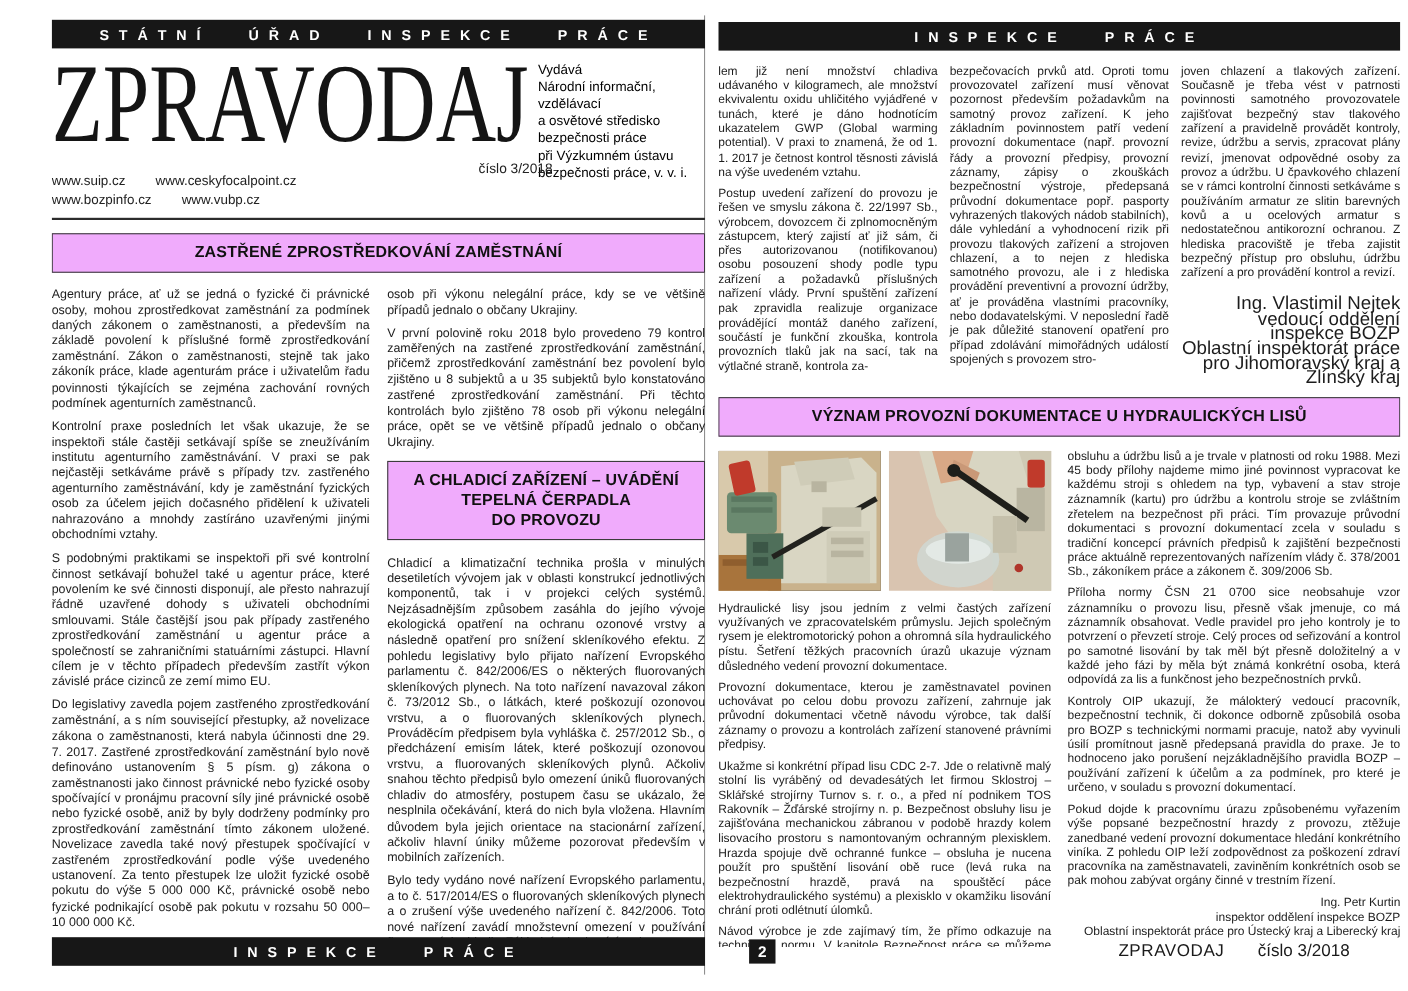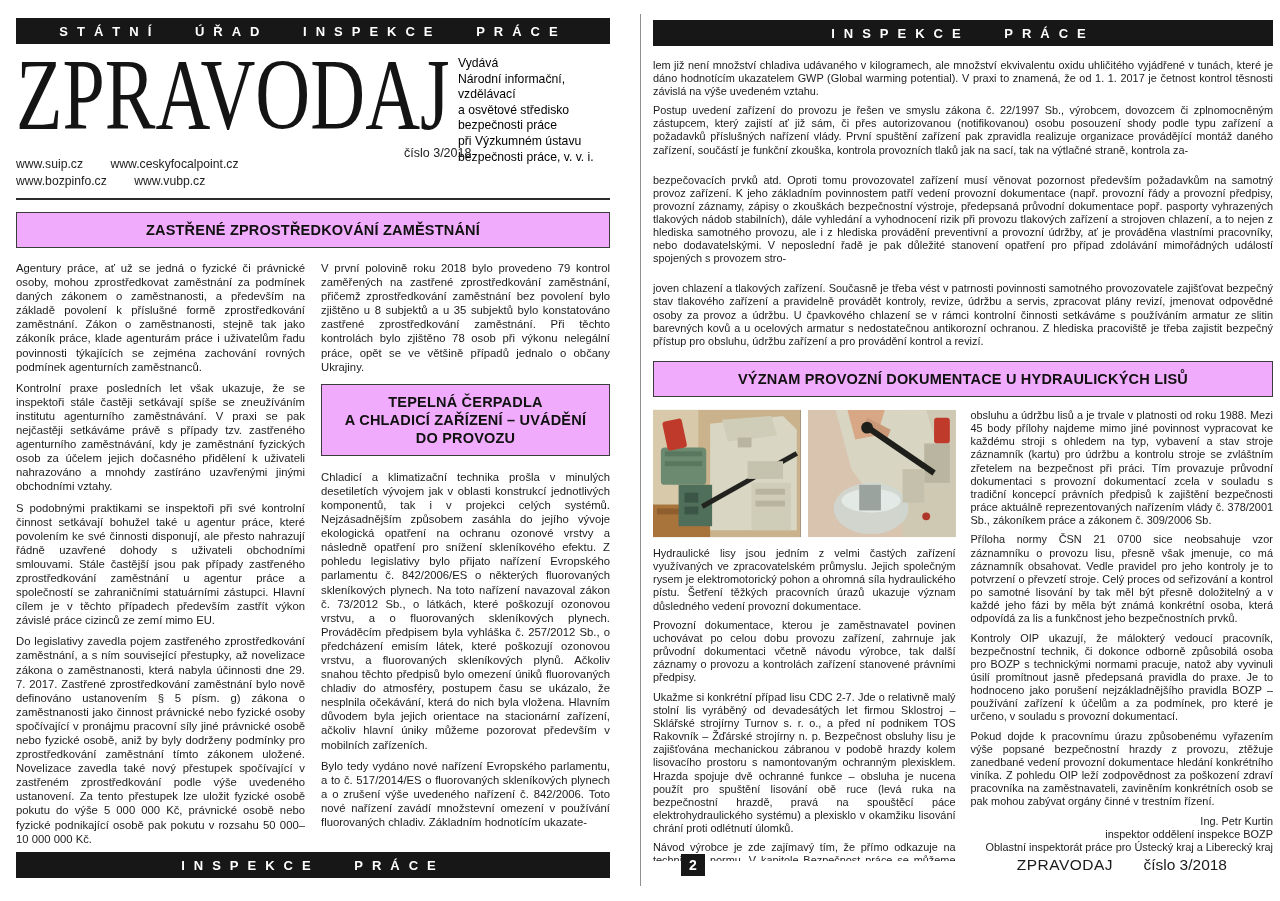--- a/index.html
+++ b/index.html
@@ -1,18 +1,18 @@
 <!DOCTYPE html>
 <html><head>
 <meta charset="utf-8">
 <style>
   html,body{margin:0;padding:0;background:#ffffff;width:1280px;height:901px;position:relative;
     font-family:"Liberation Sans",sans-serif;color:#1c1c1c;overflow:hidden;}
   .page{position:absolute;top:10px;height:878px;overflow:hidden;}
-  #page1{left:16px;width:594px;}
+  #page1{left:47px;width:594px;}
   #page2{left:653px;width:620px;}
   .pgdivider{position:absolute;left:640px;top:14px;height:872px;width:1px;background:#8f8f8f;}
   .banner{background:#171717;color:#ffffff;font-weight:bold;font-size:13px;text-align:center;
     padding:6px 0 5px;letter-spacing:9px;word-spacing:22px;white-space:nowrap;overflow:hidden;}
   #page1 .banner-top{margin-top:8px;}
   #page2 .banner-top{margin-top:10px;}
   .banner-bottom{position:absolute;bottom:10px;left:0;right:0;}
   
   .masthead{position:relative;height:150px;}
   .zprav{position:absolute;top:2px;left:0;font-family:"Liberation Serif",serif;font-weight:400;
@@ -27,21 +27,21 @@
   .titlebox{border:1px solid #3c3c3c;background:#f0abfc;text-align:center;font-weight:bold;
     font-size:14.5px;line-height:18px;padding:8px 4px;letter-spacing:0.2px;color:#111;}
   .tb1{margin-top:12px;}
   
   .cols2{display:flex;gap:16px;margin-top:13px;height:600px;overflow:hidden;}
   .cols2 .col{flex:1;min-width:0;}
   .cols2 p{font-size:11.3px;line-height:14.1px;text-align:justify;margin:0 0 7px;}
   .sig{text-align:right;font-size:11.3px;line-height:14.6px;margin:6px 0 12px;}
   .tb2{margin:10px 0 14px;}
   
-  .cols3{display:flex;gap:11px;margin-top:13px;height:302px;overflow:hidden;flex-direction:column;}
+  .cols3{display:flex;gap:11px;margin-top:13px;height:302px;overflow:hidden;}
   .cols3 .col{flex:1;min-width:0;}
   .cols3 p{font-size:10.9px;line-height:13.1px;text-align:justify;margin:0 0 6px;}
   .cols3 .sig{font-size:17px;line-height:13.4px;margin-top:14px;}
   
   .tb3{margin-top:0;}
   .art3{display:flex;gap:15px;margin-top:12px;height:452px;overflow:hidden;}
   .art3 .col{flex:1;min-width:0;}
   .art3 p{font-size:10.9px;line-height:13.15px;text-align:justify;margin:0 0 6px;}
   .art3 .sig{font-size:10.9px;line-height:13.4px;margin:6px 0 8px;}
   .photos{display:flex;gap:7px;margin-bottom:9px;}
@@ -91,24 +91,25 @@
 
   <div class="cols2">
     <div class="col">
       <p>Agentury práce, ať už se jedná o fyzické či právnické osoby, mohou zprostředkovat zaměstnání za podmínek daných zákonem o zaměstnanosti, a především na základě povolení k příslušné formě zprostředkování zaměstnání. Zákon o zaměstnanosti, stejně tak jako zákoník práce, klade agenturám práce i uživatelům řadu povinnosti týkajících se zejména zachování rovných podmínek agenturních zaměstnanců.</p>
       <p>Kontrolní praxe posledních let však ukazuje, že se inspektoři stále častěji setkávají spíše se zneužíváním institutu agenturního zaměstnávání. V praxi se pak nejčastěji setkáváme právě s případy tzv. zastřeného agenturního zaměstnávání, kdy je zaměstnání fyzických osob za účelem jejich dočasného přidělení k uživateli nahrazováno a mnohdy zastíráno uzavřenými jinými obchodními vztahy.</p>
       <p>S podobnými praktikami se inspektoři při své kontrolní činnost setkávají bohužel také u agentur práce, které povolením ke své činnosti disponují, ale přesto nahrazují řádně uzavřené dohody s uživateli obchodními smlouvami. Stále častější jsou pak případy zastřeného zprostředkování zaměstnání u agentur práce a společností se zahraničními statuárními zástupci. Hlavní cílem je v těchto případech především zastřít výkon závislé práce cizinců ze zemí mimo EU.</p>
       <p>Do legislativy zavedla pojem zastřeného zprostředkování zaměstnání, a s ním související přestupky, až novelizace zákona o zaměstnanosti, která nabyla účinnosti dne 29. 7. 2017. Zastřené zprostředkování zaměstnání bylo nově definováno ustanovením § 5 písm. g) zákona o zaměstnanosti jako činnost právnické nebo fyzické osoby spočívající v pronájmu pracovní síly jiné právnické osobě nebo fyzické osobě, aniž by byly dodrženy podmínky pro zprostředkování zaměstnání tímto zákonem uložené. Novelizace zavedla také nový přestupek spočívající v zastřeném zprostředkování podle výše uvedeného ustanovení. Za tento přestupek lze uložit fyzické osobě pokutu do výše 5 000 000 Kč, právnické osobě nebo fyzické podnikající osobě pak pokutu v rozsahu 50 000–10 000 000 Kč.</p>
       <p>Mezi hlavní úkoly byla zařazena kontrola zastřeného agenturního zaměstnávání od roku 2017. V loňském roce tak bylo provedeno v rámci tohoto hlavního úkolu 381 kontrol u celkem 347 subjektů. Během těchto kontrol bylo zjištěno u 141 subjektů zprostředkování zaměstnání bez povolení, u 33 subjektů bylo konstatováno zastřené zprostředkování zaměstnání. Těmito kontrolami bylo zjištěno celkem 135</p>
     </div>
     <div class="col">
+      <p>osob při výkonu nelegální práce, kdy se ve většině případů jednalo o občany Ukrajiny.</p>
       <p>V první polovině roku 2018 bylo provedeno 79 kontrol zaměřených na zastřené zprostředkování zaměstnání, přičemž zprostředkování zaměstnání bez povolení bylo zjištěno u 8 subjektů a u 35 subjektů bylo konstatováno zastřené zprostředkování zaměstnání. Při těchto kontrolách bylo zjištěno 78 osob při výkonu nelegální práce, opět se ve většině případů jednalo o občany Ukrajiny.</p>
       <div class="titlebox tb2">
+        <div>A CHLADICÍ ZAŘÍZENÍ – UVÁDĚNÍ</div>
         <div>TEPELNÁ ČERPADLA</div>
-        <div>A CHLADICÍ ZAŘÍZENÍ – UVÁDĚNÍ</div>
         <div>DO PROVOZU</div>
       </div>
       <p>Chladicí a klimatizační technika prošla v minulých desetiletích vývojem jak v oblasti konstrukcí jednotlivých komponentů, tak i v projekci celých systémů. Nejzásadnějším způsobem zasáhla do jejího vývoje ekologická opatření na ochranu ozonové vrstvy a následně opatření pro snížení skleníkového efektu. Z pohledu legislativy bylo přijato nařízení Evropského parlamentu č. 842/2006/ES o některých fluorovaných skleníkových plynech. Na toto nařízení navazoval zákon č. 73/2012 Sb., o látkách, které poškozují ozonovou vrstvu, a o fluorovaných skleníkových plynech. Prováděcím předpisem byla vyhláška č. 257/2012 Sb., o předcházení emisím látek, které poškozují ozonovou vrstvu, a fluorovaných skleníkových plynů. Ačkoliv snahou těchto předpisů bylo omezení úniků fluorovaných chladiv do atmosféry, postupem času se ukázalo, že nesplnila očekávání, která do nich byla vložena. Hlavním důvodem byla jejich orientace na stacionární zařízení, ačkoliv hlavní úniky můžeme pozorovat především v mobilních zařízeních.</p>
       <p>Bylo tedy vydáno nové nařízení Evropského parlamentu, a to č. 517/2014/ES o fluorovaných skleníkových plynech a o zrušení výše uvedeného nařízení č. 842/2006. Toto nové nařízení zavádí množstevní omezení v používání fluorovaných chladiv. Základním hodnotícím ukazate-</p>
     </div>
   </div>
 
   <div class="banner banner-bottom">INSPEKCE PRÁCE</div>
 </div>
 

